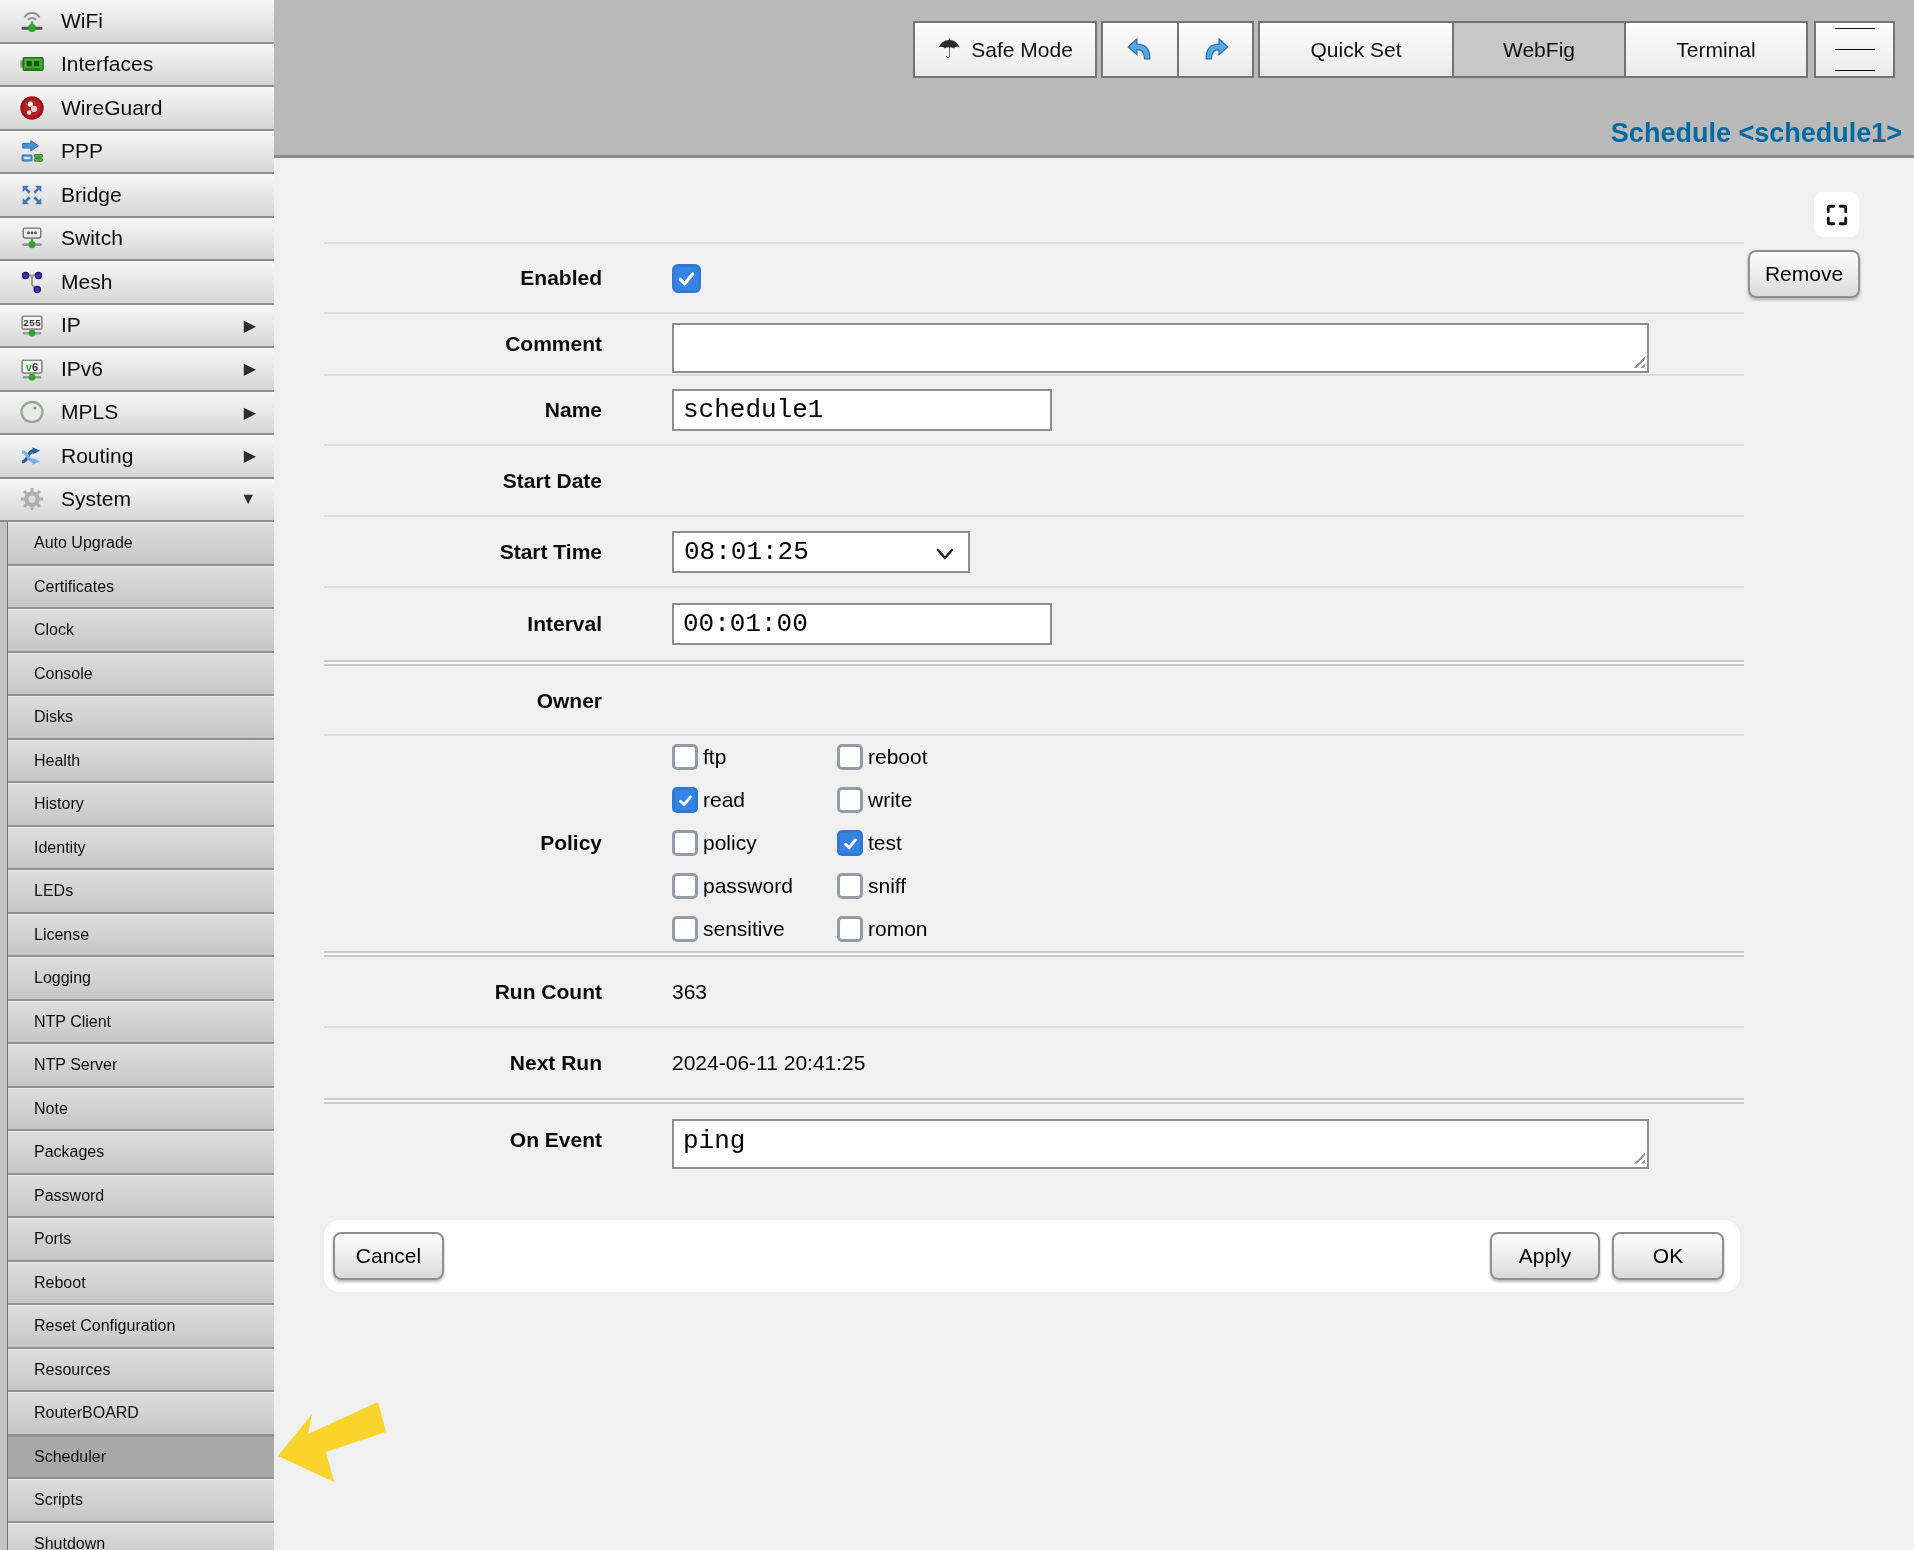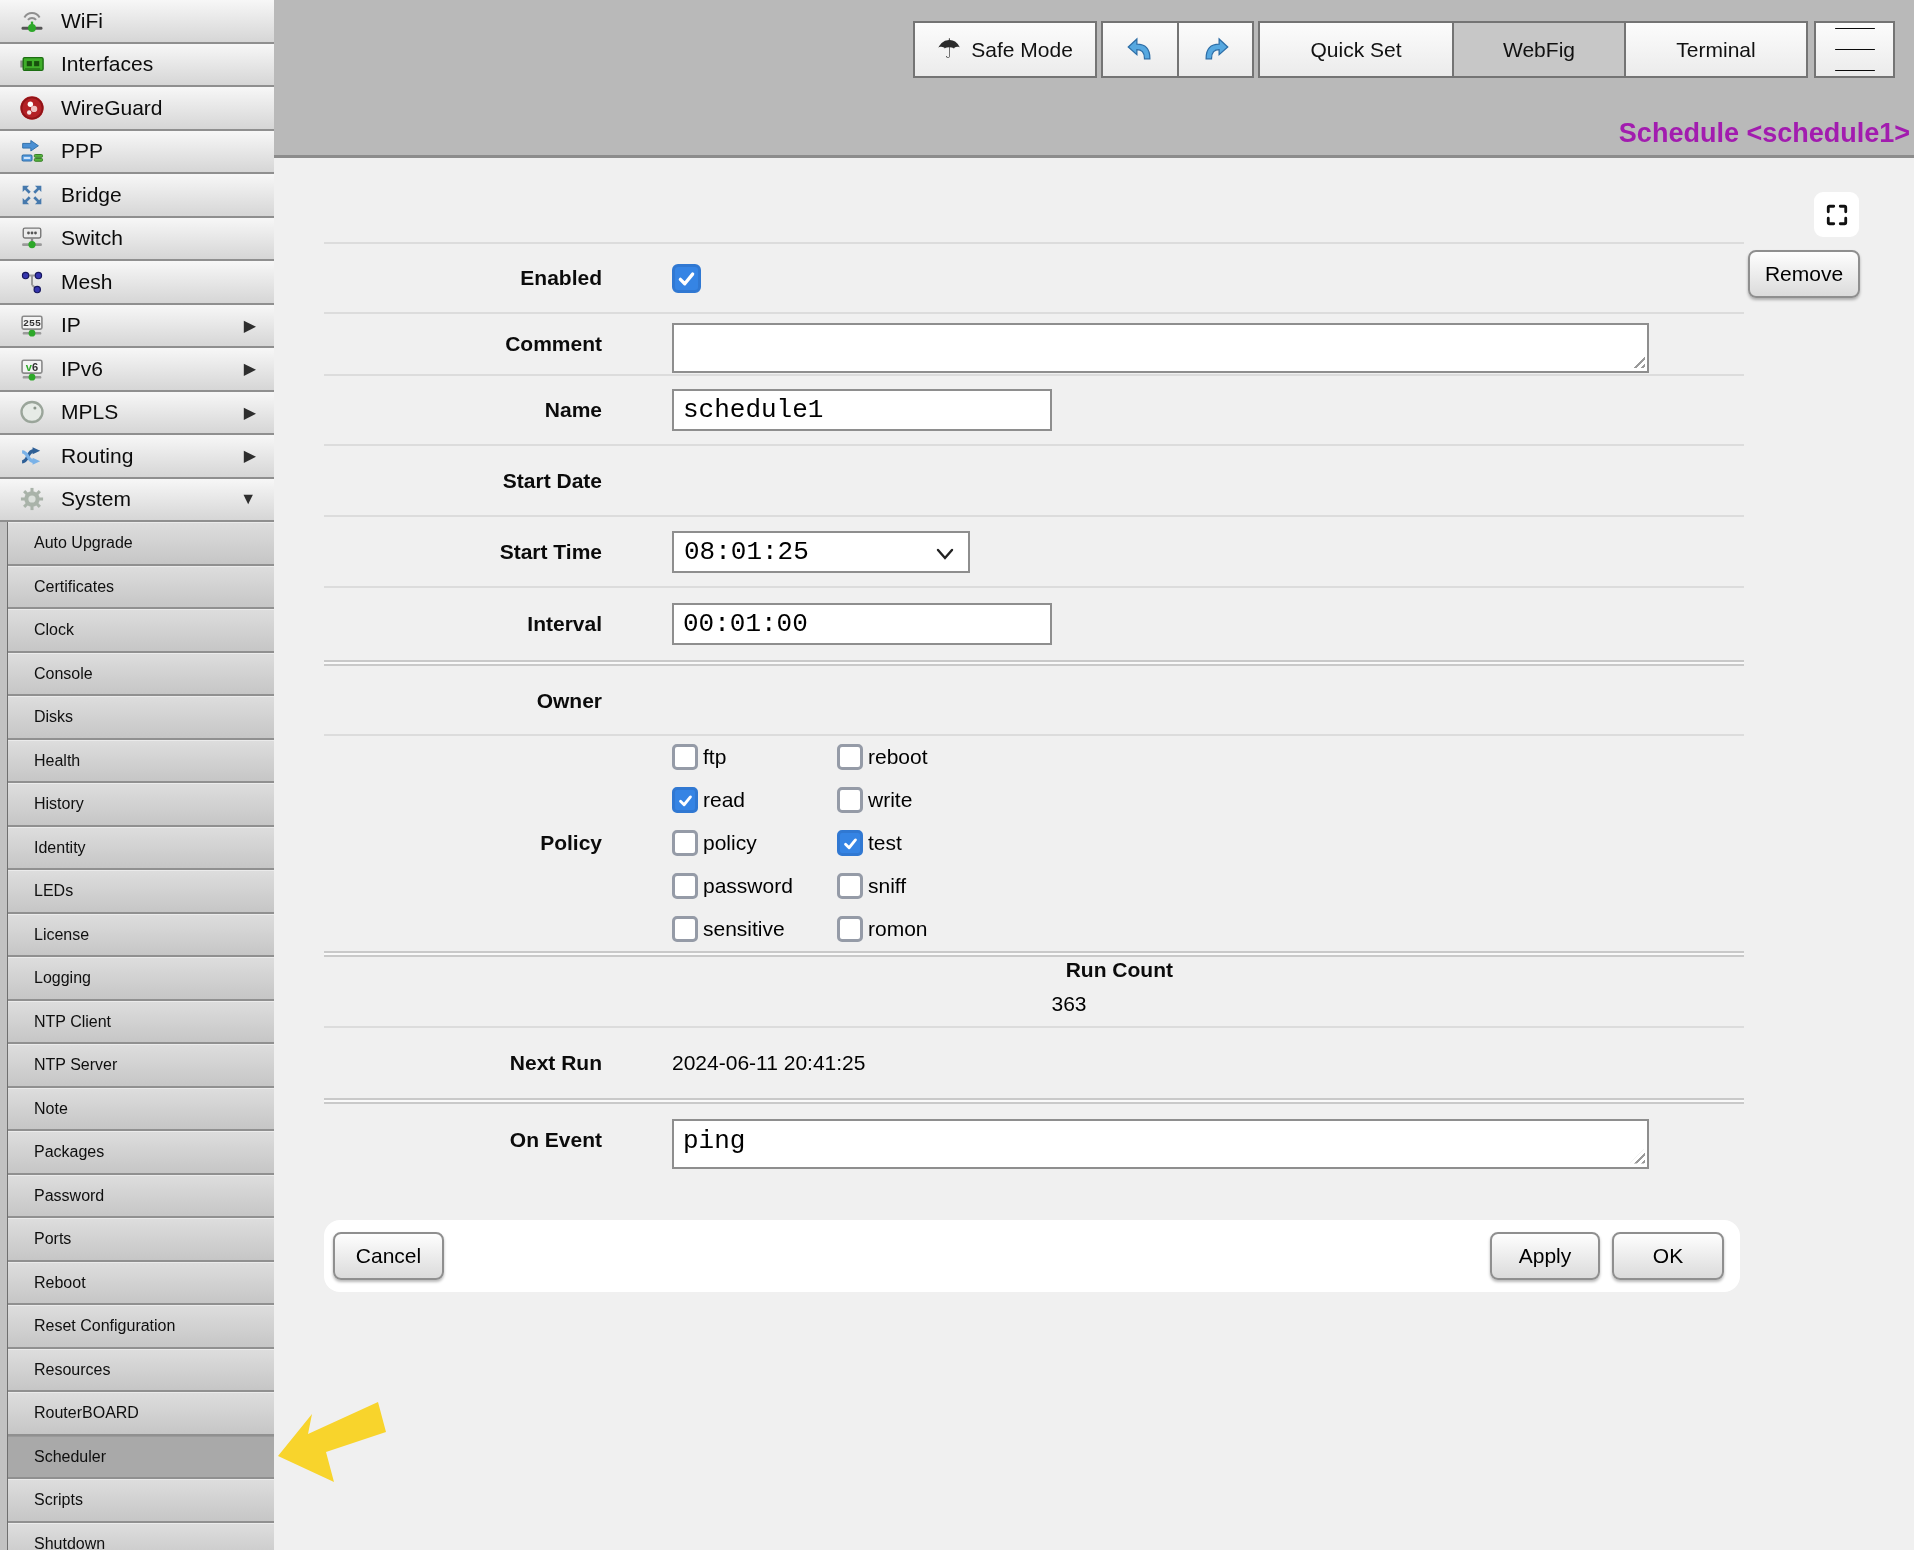--- a/index.html
+++ b/index.html
@@ -1,20 +1,20 @@
 <!DOCTYPE html>
 <html><head>
 <meta charset="utf-8">
 <style>
   html,body{margin:0;padding:0;background:#efefef;font-family:"Liberation Sans",sans-serif;}
   #root{position:relative;width:1914px;height:1550px;overflow:hidden;background:#f0f0f0;}
 
   
   .header-band{position:absolute;left:274px;top:0;right:0;height:155px;background:#b9b9b9;border-bottom:3px solid #8c8c8c;}
-  .page-title{position:absolute;right:4px;top:118px;font-size:27px;font-weight:bold;color:#a21caf;white-space:nowrap;}
+  .page-title{position:absolute;right:12px;top:118px;font-size:27px;font-weight:bold;color:#0369a1;white-space:nowrap;}
   .tb-btn{position:absolute;top:21px;height:57px;box-sizing:border-box;background:linear-gradient(#fcfcfc,#ebebeb);
     border:2px solid #747474;display:flex;align-items:center;justify-content:center;gap:10px;
     font-size:21px;color:#111;cursor:pointer;}
   .tb-btn.active{background:#c7c7c7;}
   .umbrella{font-size:27px;line-height:1;color:#2b2b2b;}
   .burger span{display:block;width:40px;height:8px;background:#0a0a0a;border-radius:4px;margin:5px 0;}
 
   
   .sidebar{position:absolute;left:0;top:0;width:274px;height:1550px;background:#c2c2c2;box-sizing:border-box;}
   .nav-item{height:43.5px;box-sizing:border-box;border-bottom:2px solid #8f8f8f;
@@ -435,21 +435,21 @@
           </label>
           <label class="policy-cell">
             <span class="cb"></span>
             <span>romon</span>
           </label>
         </div>
       </div>
     </div>
     <div class="sep2"></div>
 
-    <div class="row" style="height:68px;flex-direction:column;">
+    <div class="row" style="height:68px;">
       <div class="lbl">Run Count</div>
       <div class="field">
           <span class="static">363</span>
         </div>
     </div>
     <div class="sep"></div>
 
     <div class="row" style="height:69px;">
       <div class="lbl">Next Run</div>
       <div class="field">

